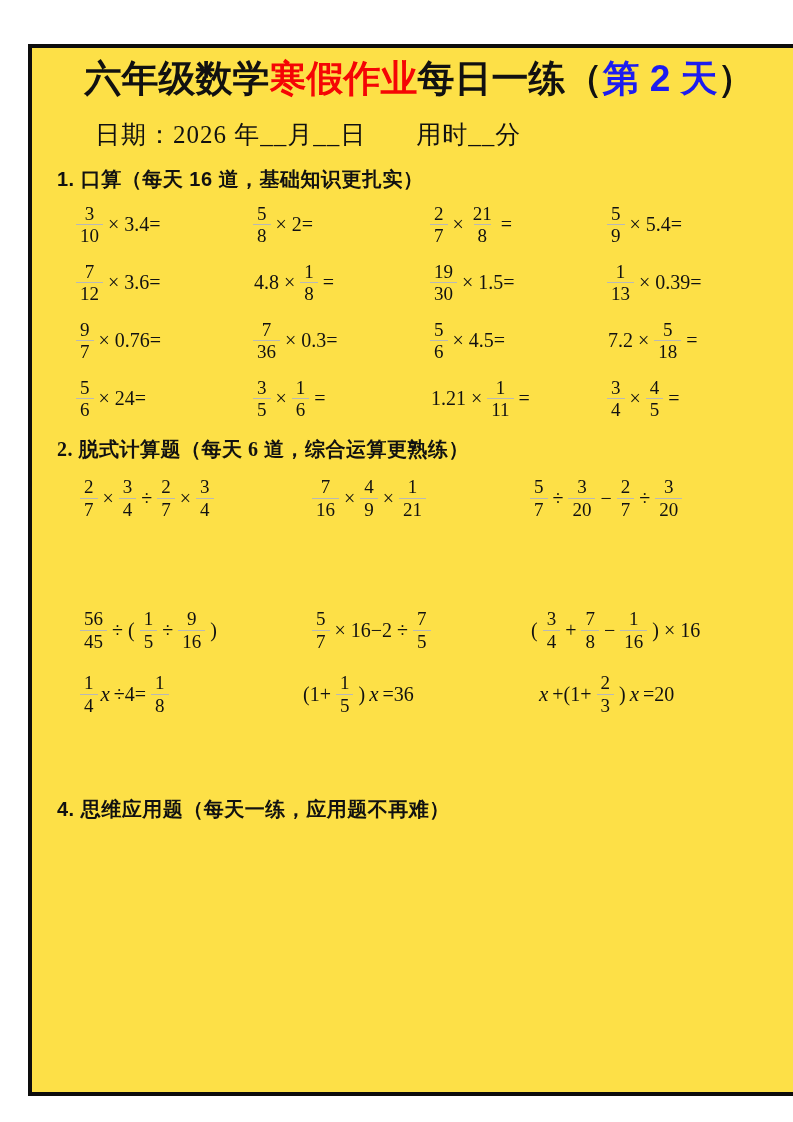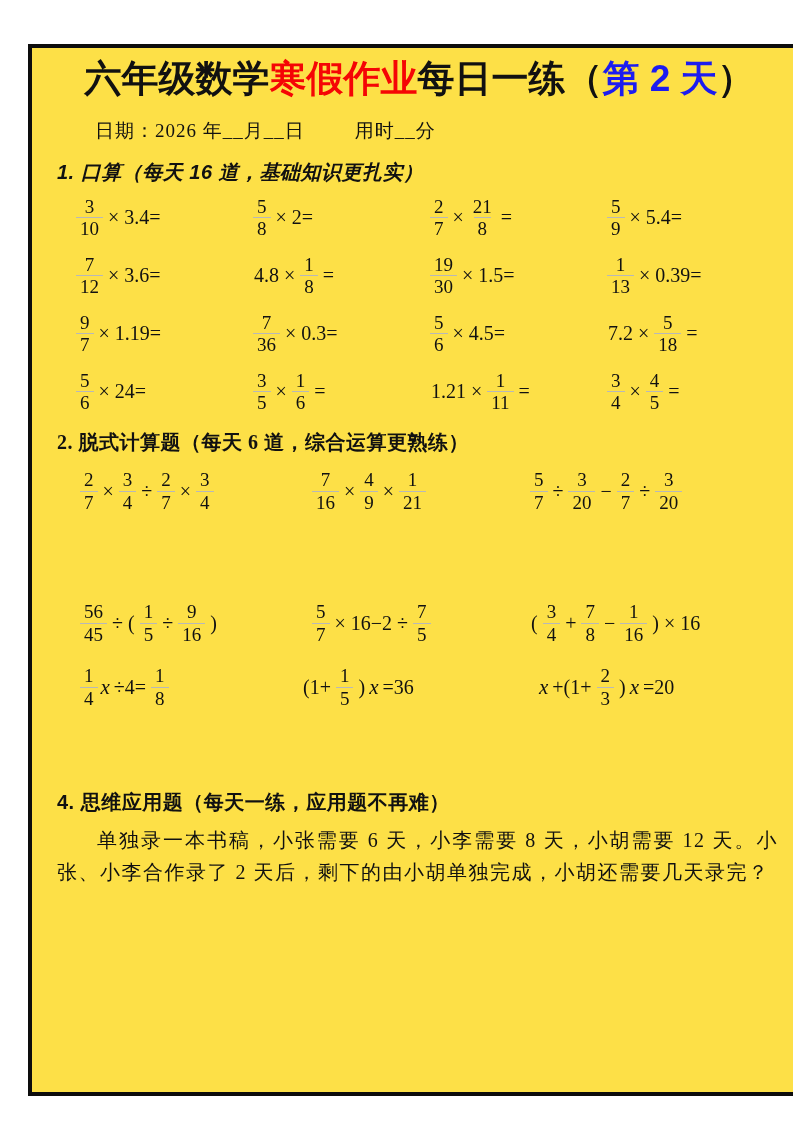--- a/index.html
+++ b/index.html
@@ -26,35 +26,35 @@
     font-family:"Liberation Sans", sans-serif;
     font-weight:800;
     font-size:37px;
     line-height:1.3;
     letter-spacing:0px;
     white-space:nowrap;
   }
   .info-line {
     margin-top:15px;
     padding-left:38px;
-    font-size:19px;
+    font-size:25px;
     letter-spacing:1px;
     display:flex;
     align-items:baseline;
   }
   .info-item { white-space:pre; }
   .info-item + .info-item { margin-left:50px; }
   .sec-heading {
     font-family:"Liberation Sans", sans-serif;
     font-weight:700;
     font-size:20px;
     letter-spacing:0.5px;
     line-height:1.3;
   }
-  .h1x { margin-top:15px;font-style:italic; }
+  .h1x { margin-top:15px; }
   .h2x { margin-top:13px;font-family:Liberation Serif, serif; }
   .h3x { margin-top:86px; }
   .h4x { margin-top:76px; }
   .pgrid {
     display:grid;
     align-items:center;
   }
   .grid-oral {
     margin-top:8px;
     padding-left:17px;
@@ -178,21 +178,21 @@
             <span class="fnum">1</span>
             <span class="fden" style="border-top-color: rgb(184, 184, 184);">13</span>
           </span>
           <span class="mtxt">× 0.39=</span>
         </div>
         <div class="problem">
           <span class="frac">
             <span class="fnum">9</span>
             <span class="fden" style="border-top-color: rgb(184, 184, 184);">7</span>
           </span>
-          <span class="mtxt">× 1.19=</span>
+          <span class="mtxt">× 0.76=</span>
         </div>
         <div class="problem">
           <span class="frac">
             <span class="fnum">7</span>
             <span class="fden" style="border-top-color: rgb(184, 184, 184);">36</span>
           </span>
           <span class="mtxt">× 0.3=</span>
         </div>
         <div class="problem">
           <span class="frac">
@@ -388,16 +388,15 @@
             <span class="fnum">2</span>
             <span class="fden" style="border-top-color: rgb(184, 184, 184);">3</span>
           </span>
           <span class="mtxt">)</span>
           <span class="mvar">x</span>
           <span class="mtxt">=20</span>
         </div>
       </div>
 
     <h2 class="sec-heading h4x">4. 思维应用题（每天一练，应用题不再难）</h2>
-    <p class="word-text">单独录一本书稿，小张需要 6 天，小李需要 8 天，小胡需要 12 天。小张、小李合作录了 2 天后，剩下的由小胡单独完成，小胡还需要几天录完？</p>
 
   </div>
 </div>
 
 </body></html>

